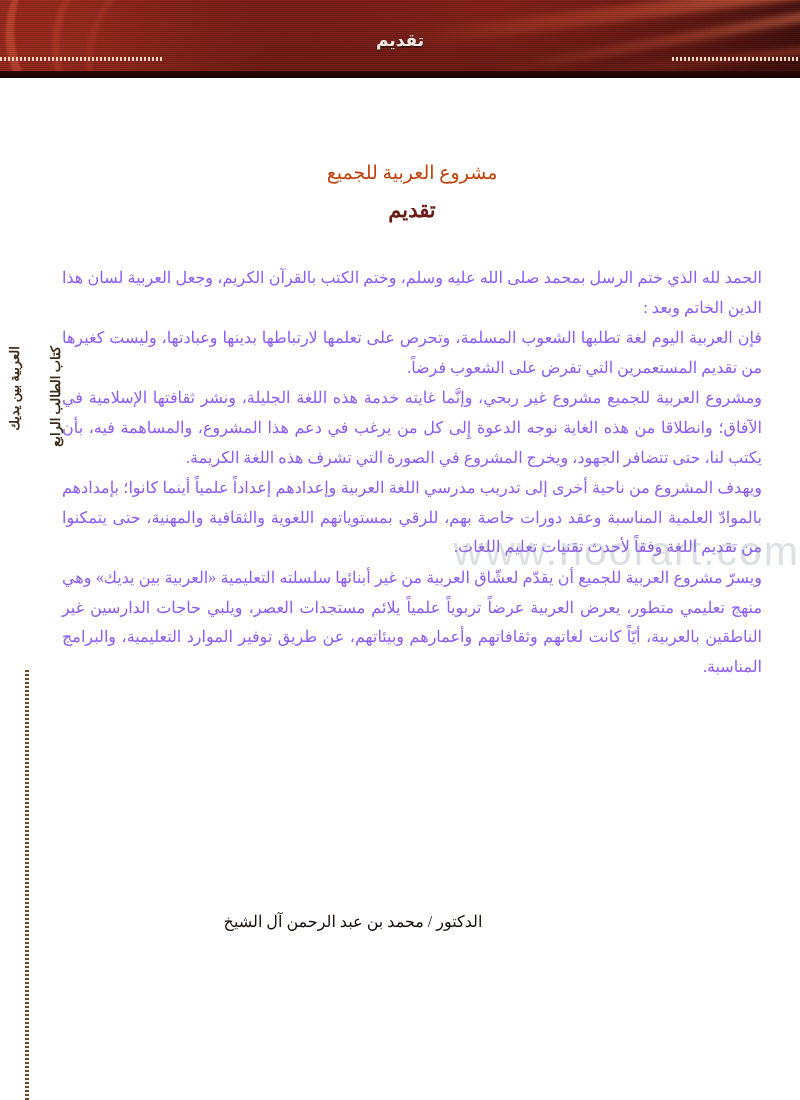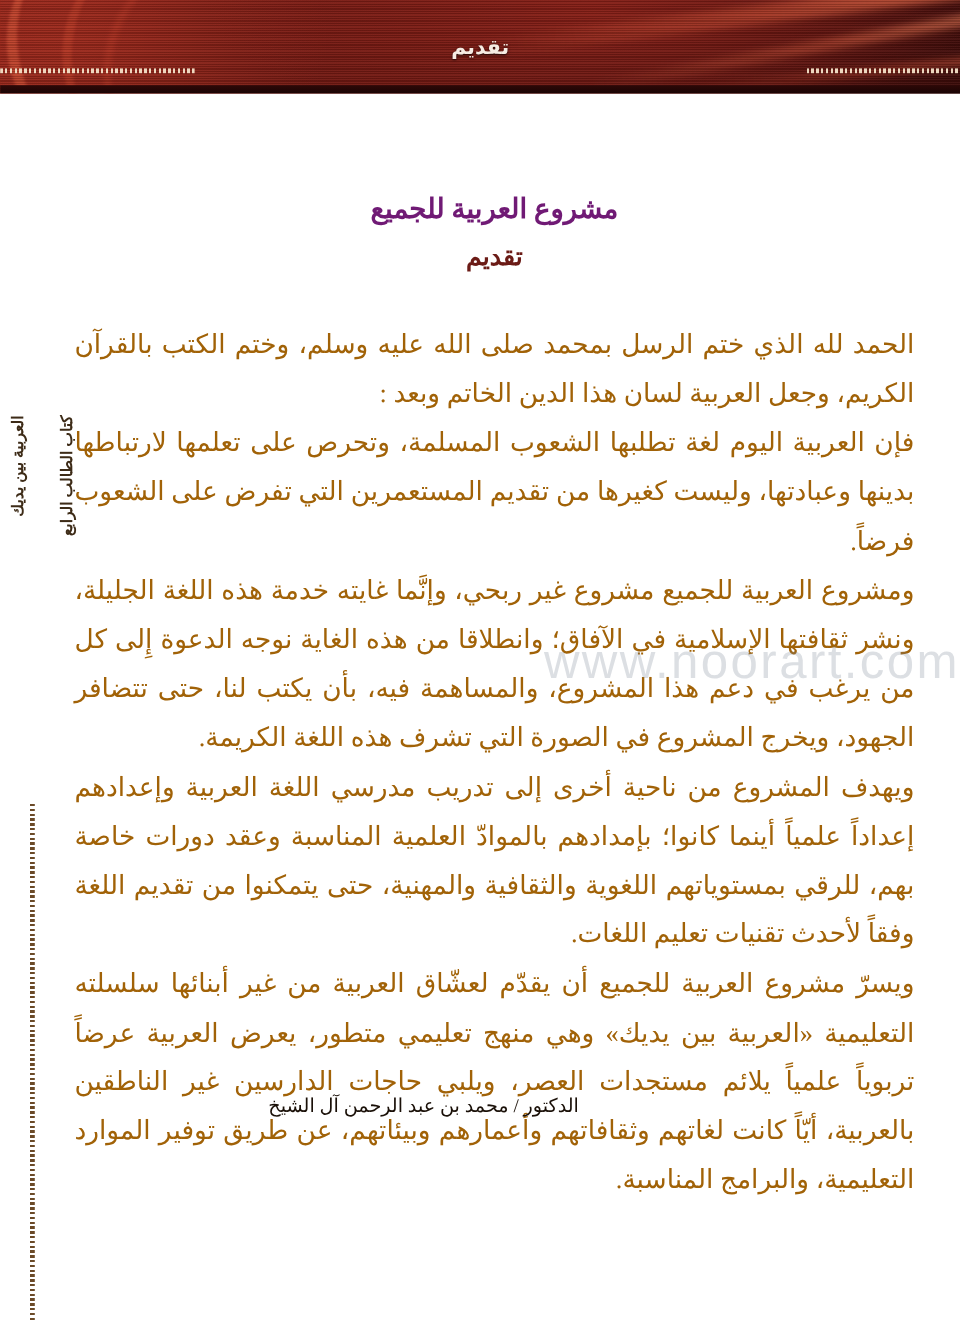--- a/index.html
+++ b/index.html
@@ -189,43 +189,43 @@
     position: absolute;
     left: 62px;
     top: 78px;
     width: 700px;
     height: 1022px;
   }
 
   #doc-title {
     margin-top: 85px;
     text-align: center;
-    color: #701a75;
-    font-family: "Liberation Serif", "DejaVu Serif", serif;
-    font-size: 23px;
-    font-weight: bold;
+    color: #c2410c;
+    font-family: "Liberation Serif", "DejaVu Serif", serif;
+    font-size: 19px;
+    font-weight: normal;
     line-height: 1.0;
   }
   #doc-subtitle {
     margin-top: 16px;
     text-align: center;
     color: #6b1b16;
     font-family: "Liberation Serif", "DejaVu Serif", serif;
     font-size: 21px;
     font-weight: bold;
   }
 
   #prose {
     margin-top: 40px;
     direction: rtl;
     text-align: justify;
     text-align-last: center;
-    color: #a16207;
-    font-family: "Liberation Serif", "DejaVu Serif", serif;
-    font-size: 22px;
+    color: #8b5cf6;
+    font-family: "Liberation Serif", "DejaVu Serif", serif;
+    font-size: 16px;
     line-height: 1.85;
   }
   #prose p {
     margin: 0 0 1px 0;
     text-align: justify;
     text-align-last: right;
   }
 
   
   #signature {

